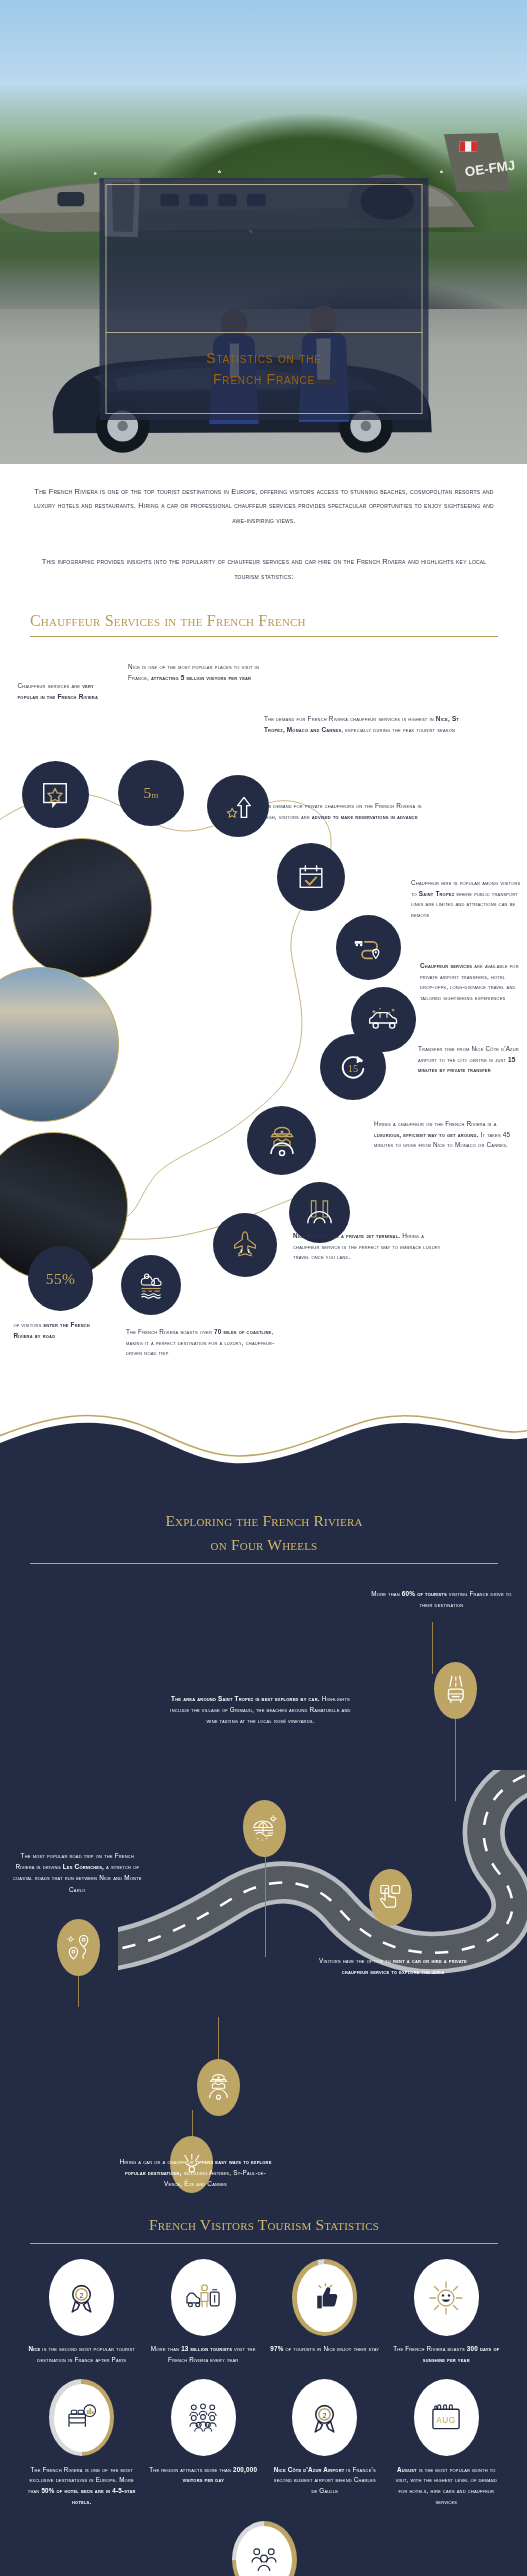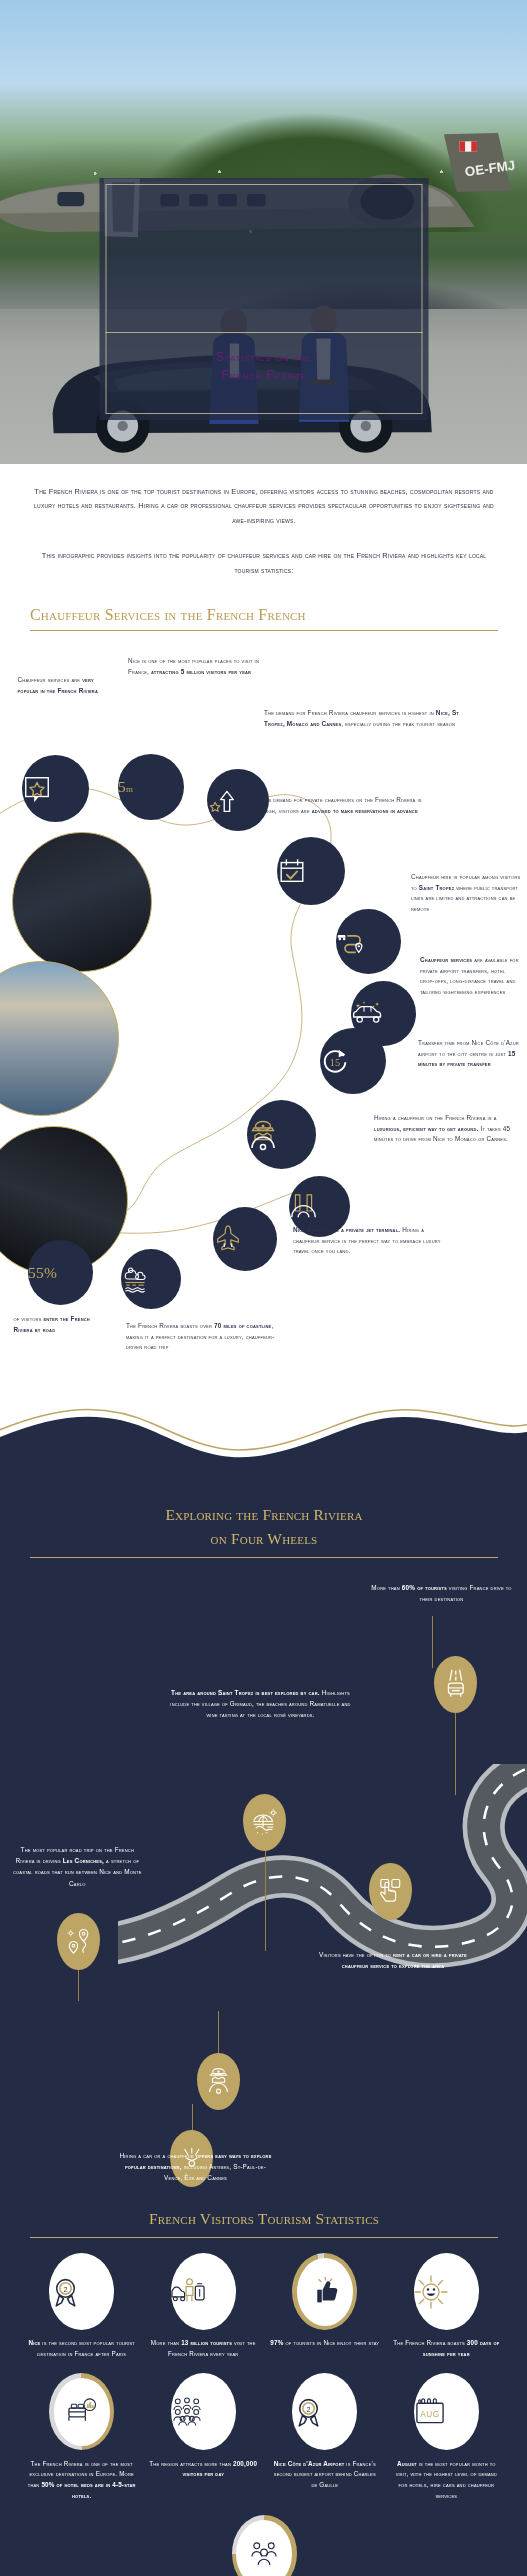--- a/index.html
+++ b/index.html
@@ -68,33 +68,33 @@
     font-family: "Liberation Serif", serif;
     font-size: 26px; line-height: 1.32; letter-spacing: 0.3px;
     font-variant: small-caps;
   }
   .title-rule {
     position: absolute; left: 6.2px; right: 6.2px; top: 154px;
     border-top: 0.5px solid rgba(222,205,162,.75);
   }
   .title-sub {
     position: absolute; left: 0; right: 0; top: 170px;
-    text-align: center; color: #701a75;
+    text-align: center; color: #a16207;
     font-family: "Liberation Sans", sans-serif;
-    font-size: 12px; line-height: 1.5; letter-spacing: 0.8px;
+    font-size: 14px; line-height: 1.5; letter-spacing: 0.8px;
     font-variant: small-caps;
   }
 
   
   .intro { padding: 20.6px 31px 0; text-align: center; }
   .intro p {
     font-size: 7.5px; line-height: 1.95; letter-spacing: 0.2px;
     color: #2b3347; font-variant: small-caps;
   }
-  .intro p + p { margin-top: 21px; }
+  .intro p + p { margin-top: 27px; }
 
   
   .sec-head { padding: 27px 30px 0; }
   .sec-head h2 {
     font-family: "Liberation Serif", serif;
     font-variant: small-caps;
     font-weight: normal;
     font-size: 16px; letter-spacing: 0.2px;
     color: #b99a53;
   }
@@ -105,21 +105,21 @@
   
   .chauffeur { position: relative; height: 773px; padding-top: 7.2px; }
   .cnote {
     position: absolute;
     font-size: 6.4px; line-height: 1.62; letter-spacing: 0.2px;
     color: #2b3347; font-variant: small-caps;
   }
   .cnote b { font-weight: bold; }
   .circ {
     position: absolute; border-radius: 50%;
-    background: #232c44; display: flex; align-items: center; justify-content: flex-start;
+    background: #232c44; display: flex; align-items: center; justify-content: center;
   }
   .circ .num {
     font-family: "Liberation Serif", serif;
     color: #c2a65e; font-size: 15.5px; letter-spacing: 0.3px;
   }
   .circ .num small { font-size: 8.8px; }
   .connector { position: absolute; pointer-events: none; }
   .photo-circle {
     position: absolute; border-radius: 50%; overflow: hidden;
     border: 1px solid #c2a65e;
@@ -148,21 +148,21 @@
   .pin-stem { position: absolute; width: 0.5px; background: #9b8246; }
   .road-svg { position: absolute; }
 
   
   .stats { position: relative; padding: 15.5px 24px 8.2px; }
   .stat-row { display: flex; gap: 6.2px; margin-bottom: 13.4px; }
   .stat-cell { flex: 1; text-align: center; }
   .stat-ring {
     width: 65px; height: 77px; margin: 0 auto 8.2px;
     border-radius: 50%; background: #fff;
-    display: flex; align-items: center; justify-content: flex-start; position: relative;
+    display: flex; align-items: center; justify-content: center; position: relative;
   }
   .stat-ring.ring97 { background: conic-gradient(#bda565 0 97%, #d9d9d9 97% 100%); }
   .stat-ring.ring50 { background: conic-gradient(#bda565 0 50%, #d9d9d9 50% 100%); }
   .stat-ring.ring75 { background: conic-gradient(#bda565 0 75%, #d9d9d9 75% 100%); }
   .stat-ring .inner {
     position: absolute; inset: 4.6px; border-radius: 50%; background: #fff;
     display: flex; align-items: center; justify-content: center;
   }
   .stat-text {
     font-size: 6.3px; line-height: 1.72; letter-spacing: 0.2px;

